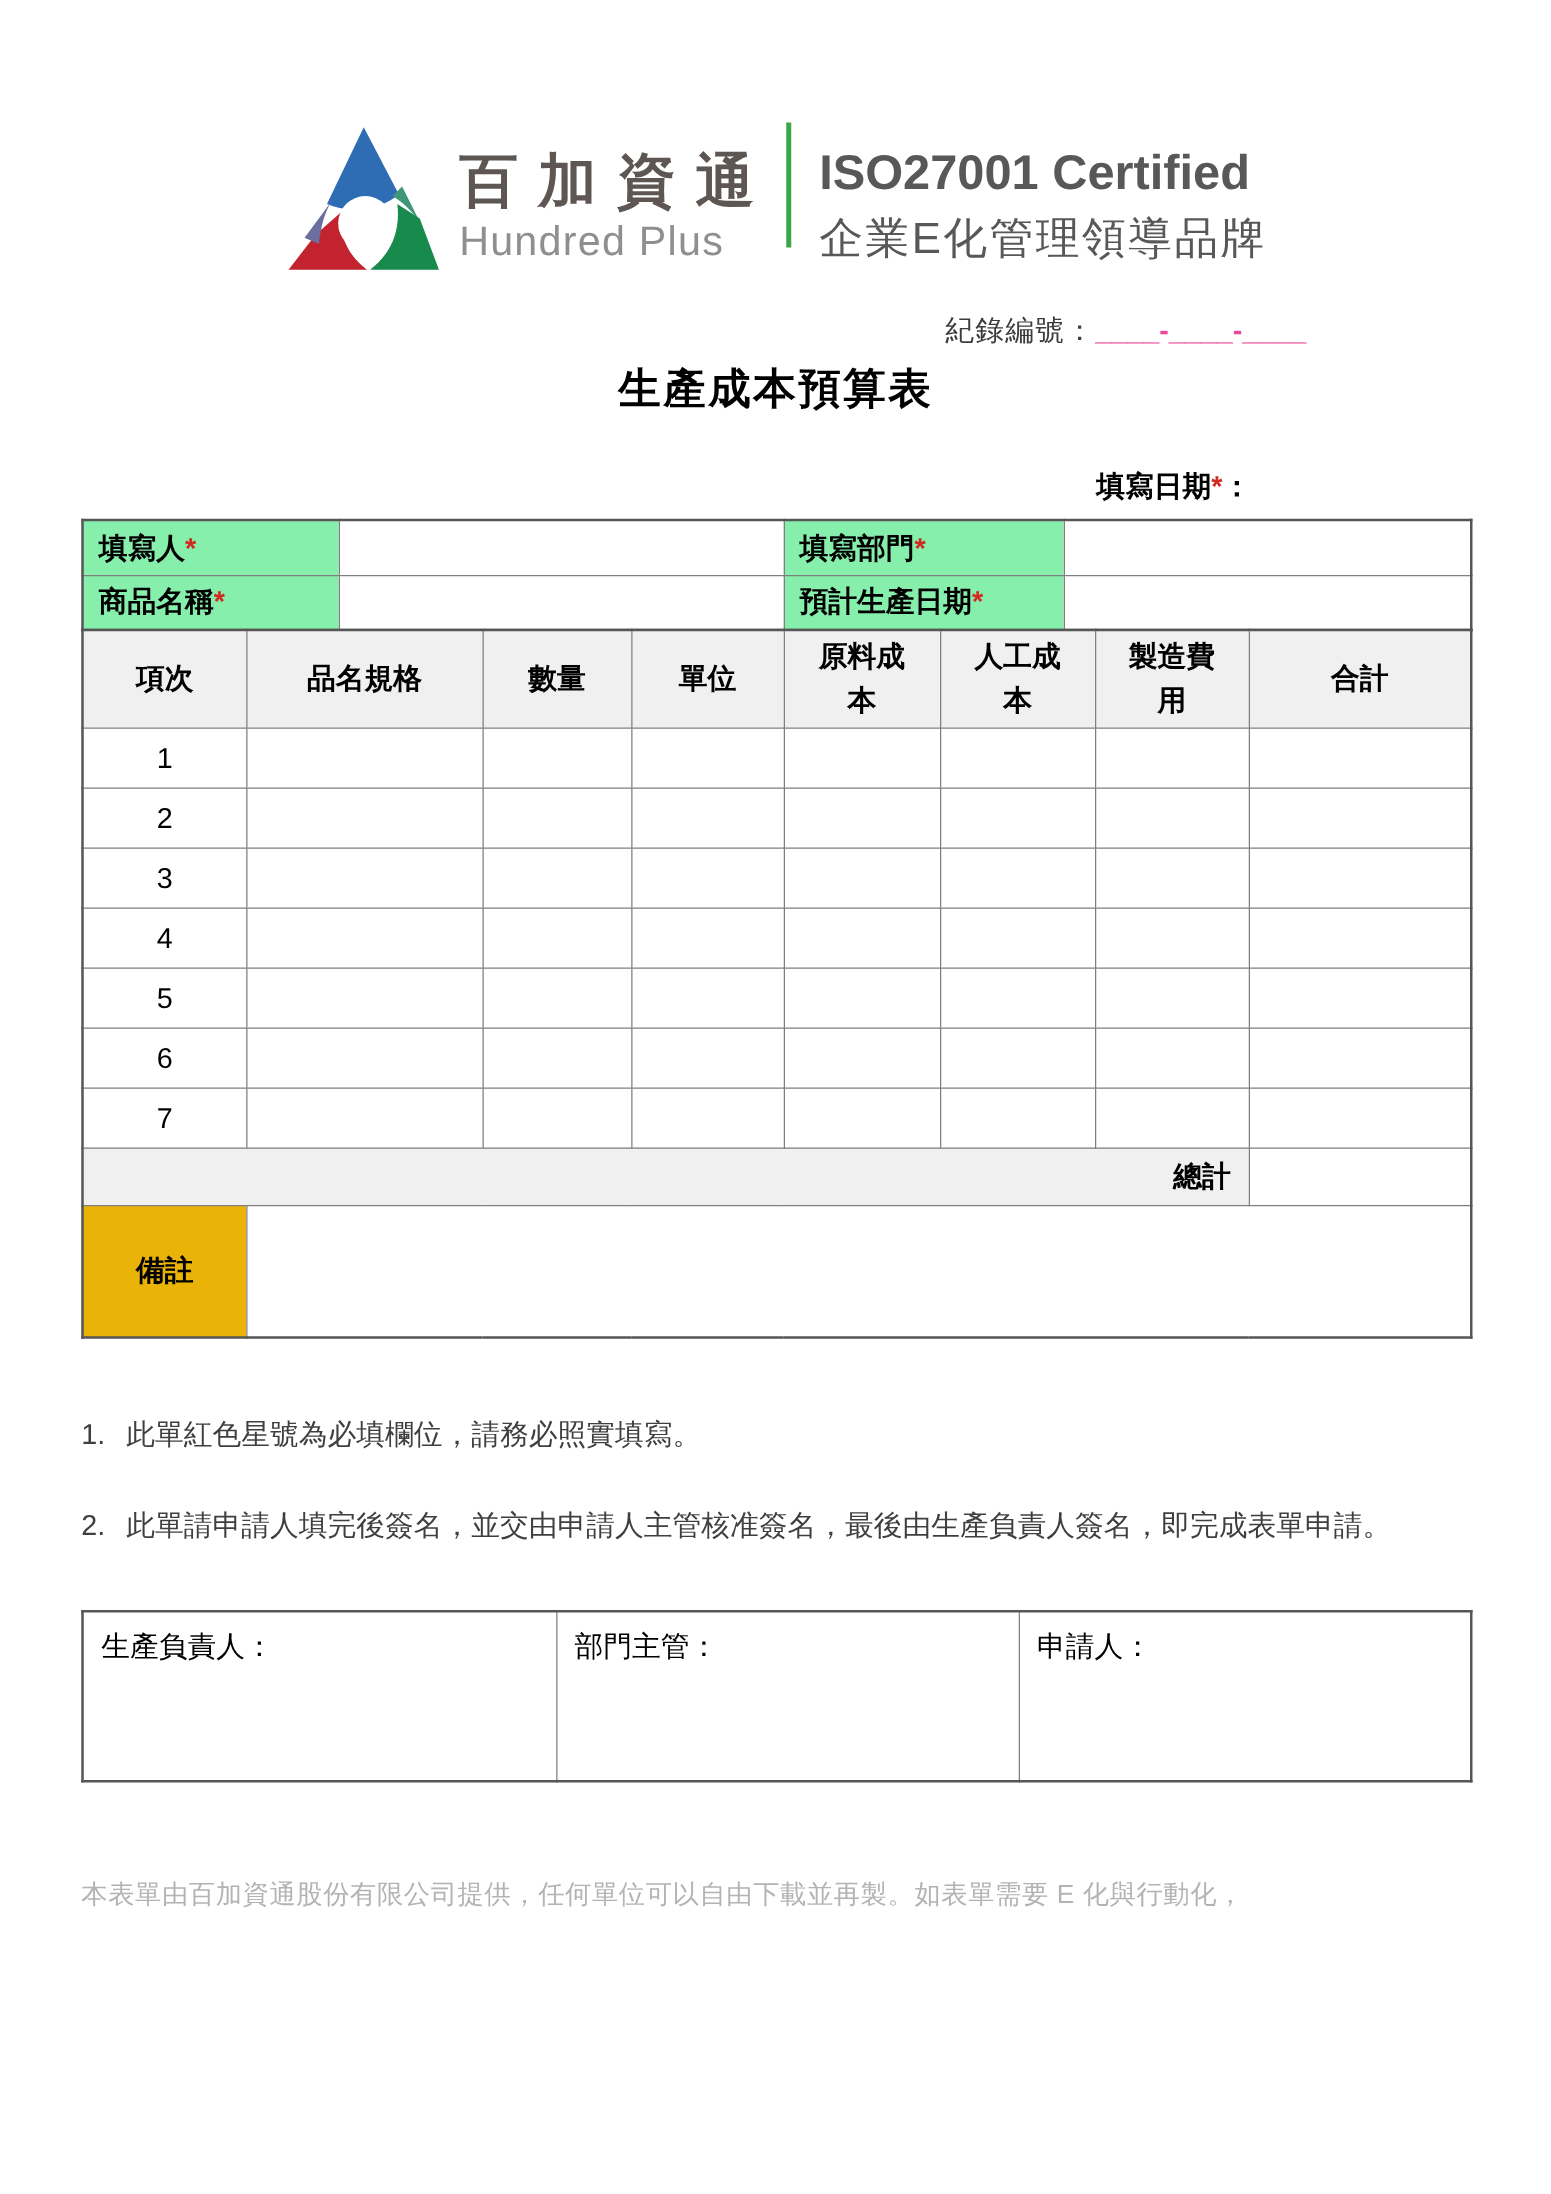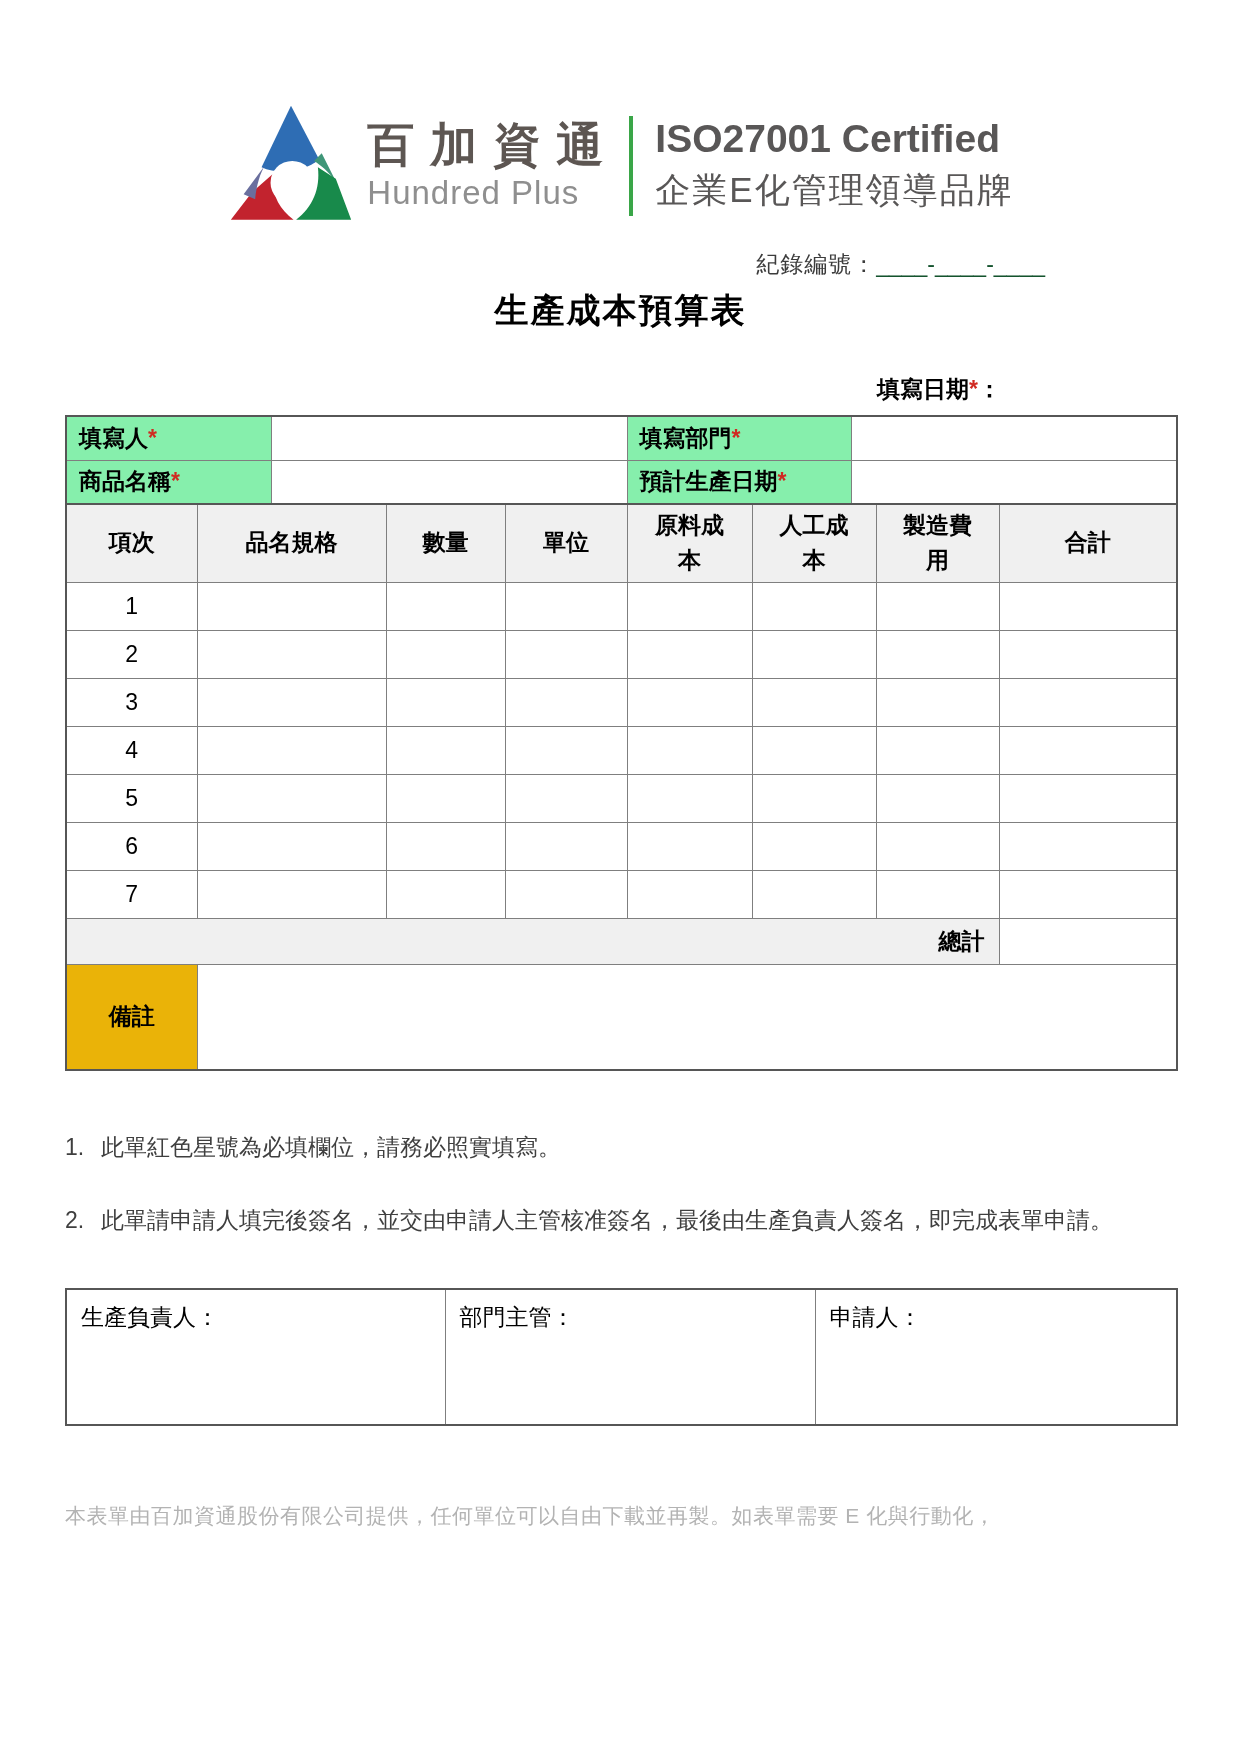--- a/index.html
+++ b/index.html
@@ -5,33 +5,33 @@
   * { margin:0; padding:0; box-sizing:border-box; }
   html,body { background:#ffffff; }
   body {
     width:1241px; height:1755px;
     font-family:"Liberation Sans","DejaVu Sans",sans-serif;
     color:#000; position:relative; overflow:hidden;
   }
   .content { width:1111px; margin:0 auto; }
 
   
-  .brand-header { display:flex; align-items:center; justify-content:center; margin-top:98px; height:135px; }
+  .brand-header { display:flex; justify-content:center; margin-top:98px; height:135px; }
   .logo-mark { width:128px; height:128px; flex:0 0 auto; }
   .logo-textcol { margin-left:12px; display:flex; flex-direction:column; justify-content:center; }
   .logo-zh { font-size:47px; font-weight:700; color:#5d5652; letter-spacing:16px; line-height:1.1; white-space:nowrap; }
   .logo-en { font-size:33px; font-weight:400; color:#8f8f8f; letter-spacing:1px; margin-top:4px; }
   .brand-divider { width:4px; height:100px; background:#3aa648; margin:0 22px 0 10px; flex:0 0 auto; }
   .brand-right { display:flex; flex-direction:column; justify-content:center; }
   .cert-line1 { font-size:39px; font-weight:700; color:#595757; letter-spacing:0px; line-height:1.15; }
   .cert-line2 { font-size:35px; font-weight:400; color:#595757; letter-spacing:2px; margin-top:6px; white-space:nowrap; }
 
   
   .record-line { text-align:right; padding-right:196px; margin-top:16px; font-size:23px; color:#3c3c3c; letter-spacing:1px; }
-  .record-line .blanks { letter-spacing:0px; color:#14532d; }
+  .record-line .blanks { letter-spacing:0px; color:#ec4899;font-weight:bold; }
 
   
   .doc-title { text-align:center; font-size:34px; font-weight:700; margin-top:8px; letter-spacing:2px; }
 
   
   .fill-date-line { text-align:right; padding-right:240px; margin-top:40px; font-size:23px; font-weight:700; }
 
   
   table { border-collapse:collapse; table-layout:fixed; width:1111px; }
   .content table { margin:0 auto; }

